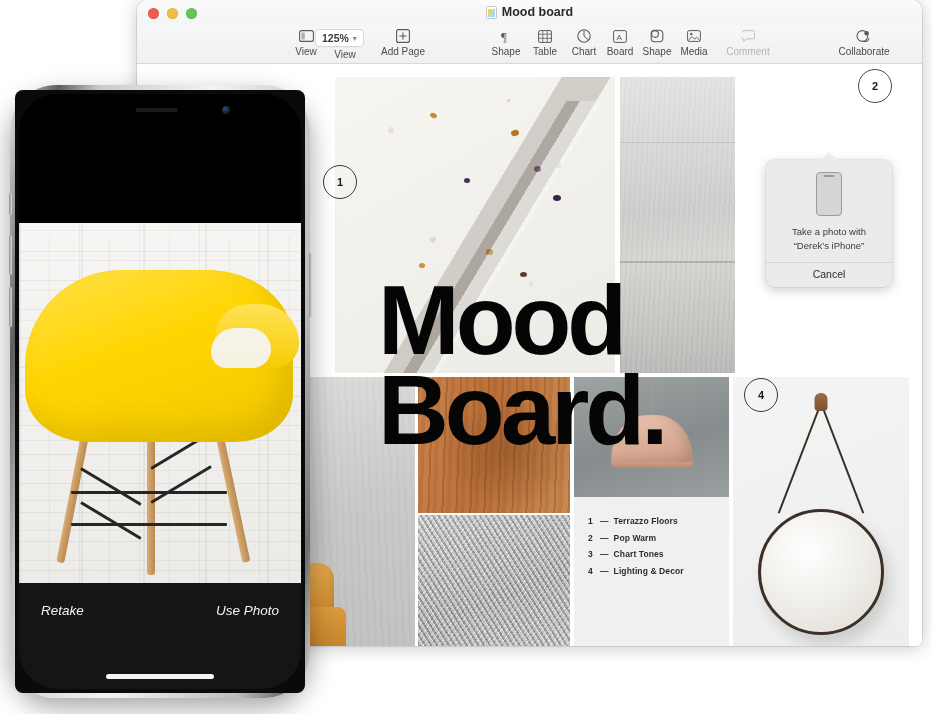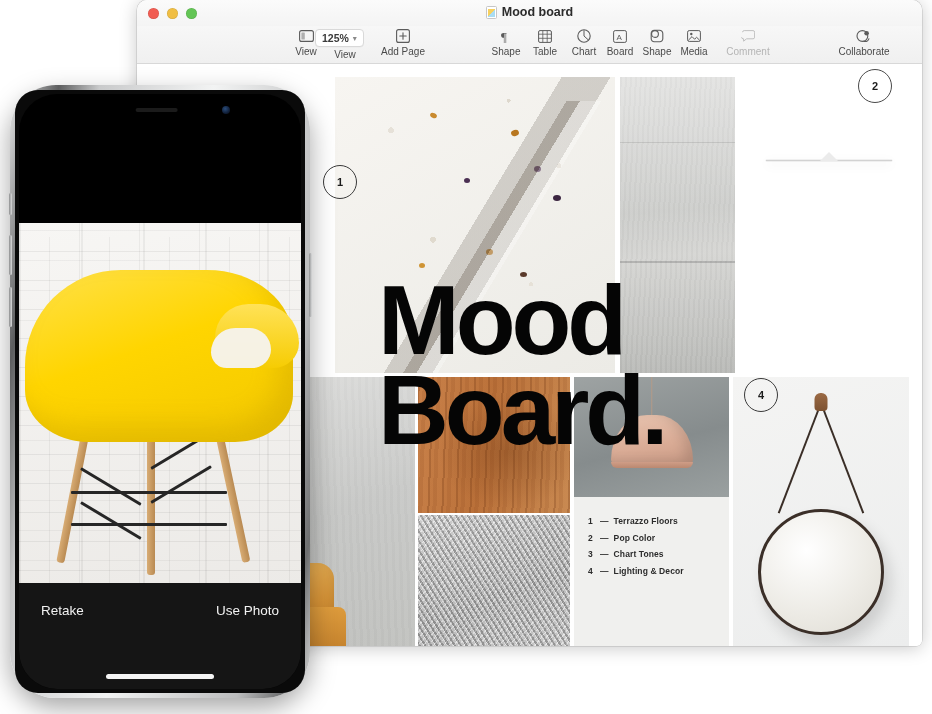--- a/index.html
+++ b/index.html
@@ -311,23 +311,24 @@
     left: 10px; top: 85px;
     width: 300px; height: 613px;
     border-radius: 46px;
     background: linear-gradient(100deg,#e9eaea 0%, #9fa0a1 6%, #5d5e5f 12%, #c9cacb 22%, #f2f3f3 50%, #bcbdbe 82%, #6e6f70 93%, #d9dada 100%);
     box-shadow: 0 10px 26px rgba(0,0,0,.35);
     padding: 5px;
     z-index: 50;
   }
   .iphone .inner {
     position:absolute; inset:5px;
-    border-radius: 23px;
+    border-radius: 8px;
     background:#0a0a0a;
     overflow:hidden;
+    font-style:italic;
   }
   .iphone .screen {
     position:absolute; inset:4px;
     border-radius: 38px;
     background:#000;
     overflow:hidden;
   }
   .notch-bar {
     position:absolute; left:0; right:0; top:0; height:34px;
   }
@@ -580,21 +581,21 @@
           </div>
           <div class="lamp-list">
             <div class="row">
               <span class="num">1</span>
               <span class="dash">—</span>
               <span>Terrazzo Floors</span>
             </div>
             <div class="row">
               <span class="num">2</span>
               <span class="dash">—</span>
-              <span>Pop Color</span>
+              <span>Pop Warm</span>
             </div>
             <div class="row">
               <span class="num">3</span>
               <span class="dash">—</span>
               <span>Chart Tones</span>
             </div>
             <div class="row">
               <span class="num">4</span>
               <span class="dash">—</span>
               <span>Lighting &amp; Decor</span>
@@ -614,21 +615,29 @@
       </div>
     </div>
   </div>
 
   <div class="callout" id="co1">1</div>
   <div class="callout" id="co2">2</div>
   <div class="callout" id="co4">4</div>
 
   <div class="popover">
     <div class="arrow"></div>
+    <div class="pop-body">
+      <div class="pop-phone"></div>
+      <div class="pop-text">
+        <div>Take a photo with</div>
+        <div>“Derek’s iPhone”</div>
+      </div>
+    </div>
     <div class="pop-sep"></div>
+    <div class="pop-cancel">Cancel</div>
   </div>
 
   <div class="iphone">
     <div class="side-btn btn-silent"></div>
     <div class="side-btn btn-volup"></div>
     <div class="side-btn btn-voldn"></div>
     <div class="side-btn btn-power"></div>
 
     <div class="inner">
       <div class="screen">

